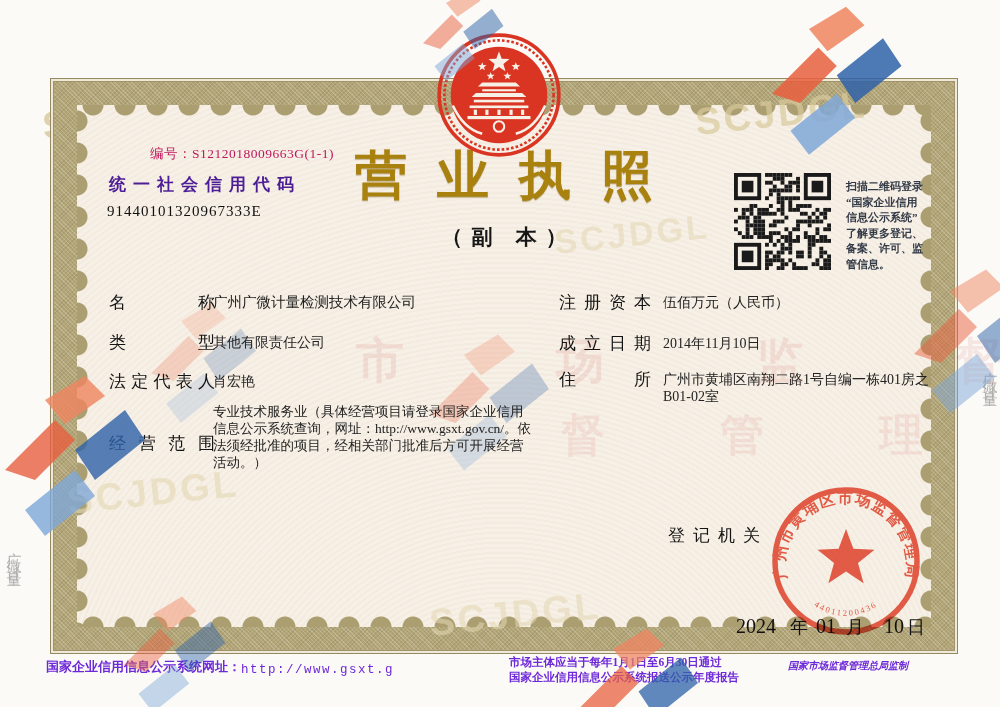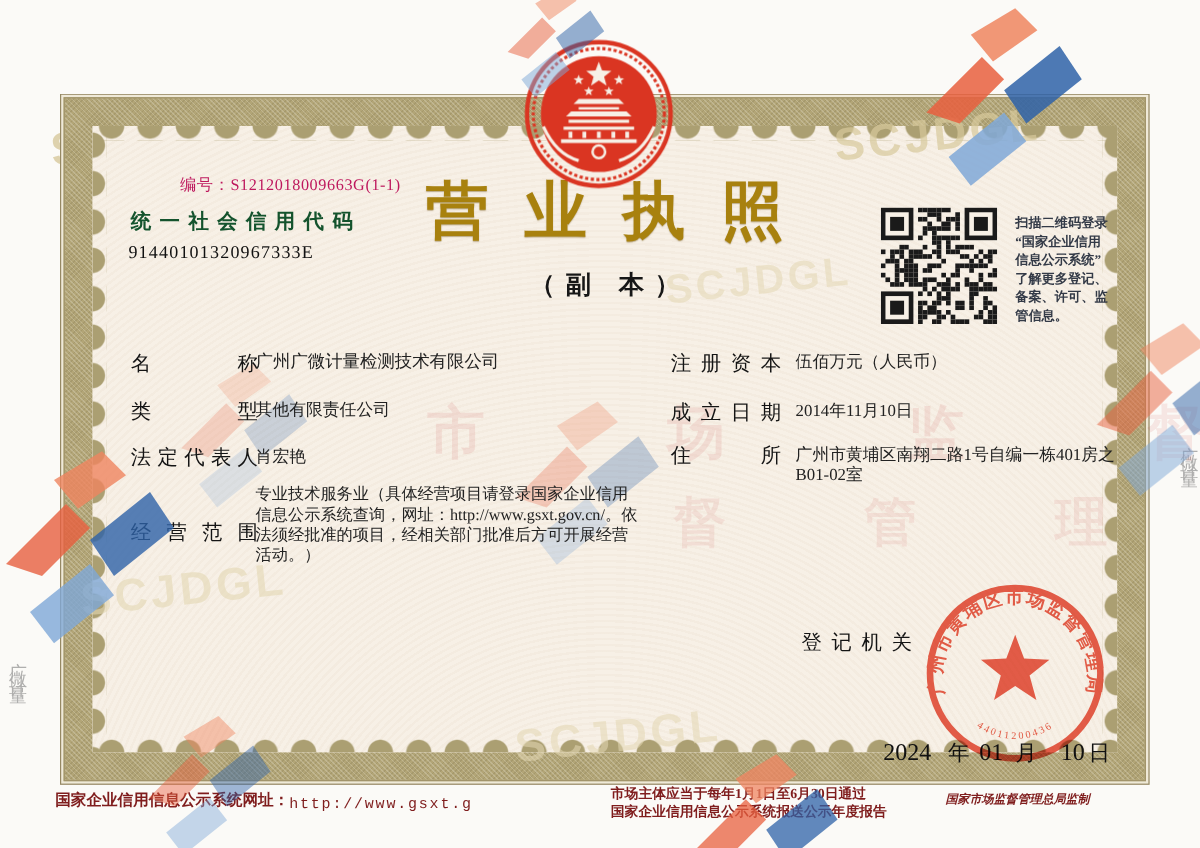--- a/index.html
+++ b/index.html
@@ -19,21 +19,21 @@
      background:radial-gradient(circle at 50% 0, #ab9f72 10px, transparent 11px) 0 0/32px 12px repeat-x;}
   .sc-bottom{bottom:0;left:0;right:0;height:12px;
      background:radial-gradient(circle at 50% 100%, #ab9f72 10px, transparent 11px) 0 0/32px 12px repeat-x;}
   .sc-left{left:0;top:0;bottom:0;width:12px;
      background:radial-gradient(circle at 0 50%, #ab9f72 10px, transparent 11px) 0 0/12px 32px repeat-y;}
   .sc-right{right:0;top:0;bottom:0;width:12px;
      background:radial-gradient(circle at 100% 50%, #ab9f72 10px, transparent 11px) 0 0/12px 32px repeat-y;}
   
   .abs{position:absolute;}
   .serial{left:55px;top:66px;font-size:13.5px;letter-spacing:.5px;color:#be185d;z-index:6;margin-left:44px;}
-  .cc-label{left:58px;top:94px;font-size:17px;font-weight:600;letter-spacing:7px;color:#14532d;z-index:6;}
+  .cc-label{left:58px;top:94px;font-size:17px;font-weight:600;letter-spacing:7px;color:#4c1d95;z-index:6;}
   .cc-value{left:56px;top:124px;font-size:15px;letter-spacing:1px;color:#111;z-index:6;}
   .title{left:0;top:62px;width:100%;text-align:center;font-family:Liberation Sans, sans-serif;
          font-weight:800;font-size:52px;letter-spacing:30px;padding-left:30px;box-sizing:border-box;
          color:#a8810e;text-shadow:0 1px 1px rgba(110,80,10,.45);z-index:6;}
   .subtitle{left:0;top:144px;width:100%;text-align:center;font-size:21px;font-weight:600;
             letter-spacing:9px;padding-left:9px;box-sizing:border-box;color:#161616;z-index:6;}
   .qr{left:683px;top:94px;width:97px;height:97px;z-index:6;}
   .qr-caption{left:795px;top:100px;width:100px;font-size:11px;font-weight:600;line-height:15.5px;
               color:#333a47;white-space:pre-line;z-index:6;}
   .lbl{font-size:17px;color:#141414;width:106px;text-align:justify;text-align-last:justify;z-index:6;}
@@ -43,21 +43,21 @@
   .rrow1{top:212px;} .rrow2{top:253px;} .rrow3{top:289px;}
   .lx{left:58px;} .vx{left:162px;width:330px;}
   .rlx{left:508px;} .rvx{left:612px;width:270px;}
   .registrar{left:617px;top:445px;font-size:17px;letter-spacing:8px;color:#141414;z-index:6;}
   .date-row{left:685px;top:536px;display:flex;align-items:baseline;z-index:5;color:#111;}
   .date-row .num{font-size:20px;} .date-row .unit{font-size:18px;}
   .g1{margin-left:14px;} .g2{margin-left:8px;} .g3{margin-left:10px;} .g4{margin-left:20px;} .g5{margin-left:3px;}
   .seal{left:715px;top:402px;width:160px;height:160px;z-index:7;opacity:.9;mix-blend-mode:multiply;}
   .emblem{left:385px;top:-47px;width:126px;height:126px;z-index:8;}
   
-  .foot{position:absolute;z-index:3;color:#7f1d1d;}
+  .foot{position:absolute;z-index:3;color:#6d28d9;}
   .foot-left{left:46px;top:658px;font-size:13px;font-weight:600;}
   .foot-left .url{font-family:"Liberation Mono",monospace;font-weight:400;font-size:12.5px;
                   letter-spacing:1.5px;position:relative;top:2px;}
   .foot-center{left:509px;top:655px;font-size:11.5px;font-weight:600;line-height:15px;}
   .foot-right{left:788px;top:659px;font-size:10px;font-weight:600;font-style:italic;}
   
   .wm-gold{position:absolute;font-family:"Liberation Sans",sans-serif;font-weight:700;
            font-size:38px;letter-spacing:3px;color:#d8c99c;transform:rotate(-6deg);z-index:1;}
   .wm-gold.inside{z-index:3;color:#e4d8b4;}
   .wm-red{position:absolute;font-weight:700;font-size:48px;letter-spacing:70px;color:#c02020;

